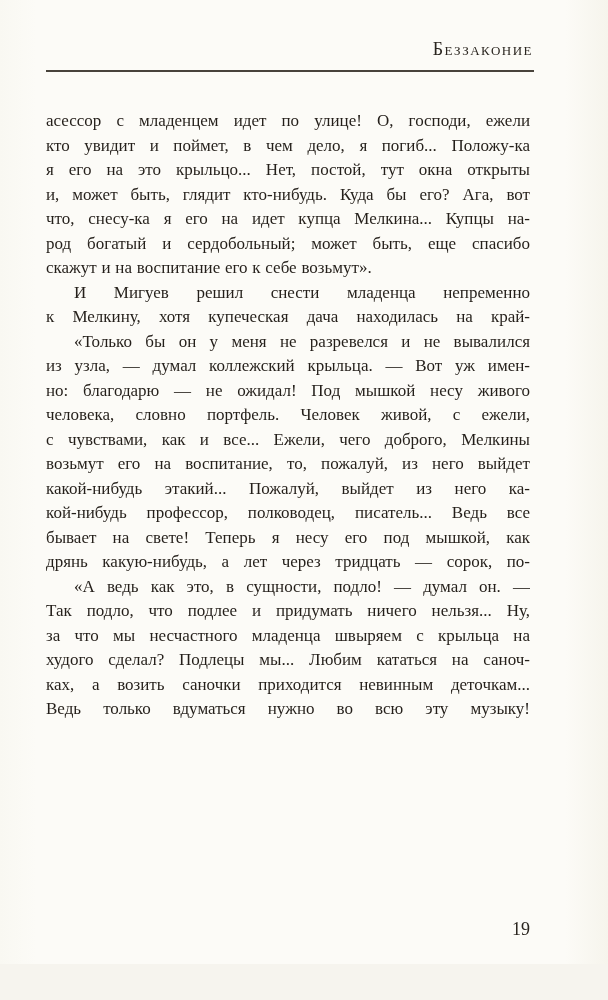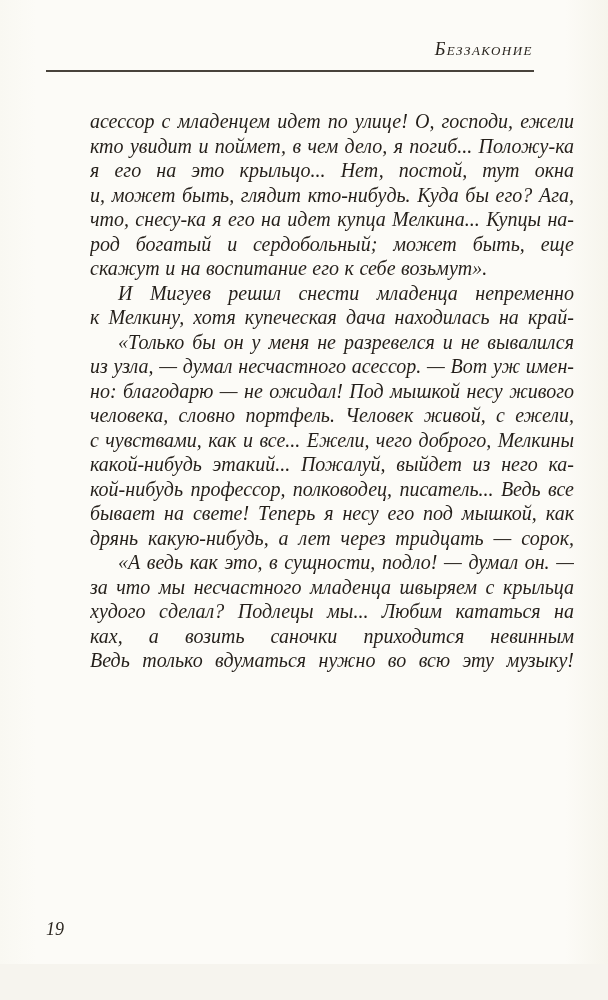--- a/index.html
+++ b/index.html
@@ -12,21 +12,20 @@
     overflow: hidden;
     background: #f6f4ee;
   }
   .page {
     position: relative;
     width: 608px;
     height: 964px;
     background: linear-gradient(90deg, #f9f8f2 0%, #fcfbf7 6%, #fcfbf7 93%, #f6f4ec 100%);
     font-family: "Liberation Serif", "DejaVu Serif", serif;
     color: #241f1a;
-    font-style: italic;
   }
   .running-header {
     position: absolute;
     left: 46px;
     top: 38px;
     width: 487px;
     text-align: right;
     font-size: 18px;
     line-height: 22px;
     font-variant: small-caps;
@@ -39,44 +38,43 @@
     top: 70px;
     width: 488px;
     height: 2px;
     background: #48433b;
   }
   .body-text {
     position: absolute;
     left: 46px;
     top: 109px;
     width: 484px;
-    font-size: 20px;
+    font-size: 17px;
     line-height: 24.5px;
     color: #241f1a;
-    margin-left: 44px;
   }
   .para .line {
     text-align: justify;
     text-align-last: left;
     height: 24.5px;
     overflow: hidden;
     word-spacing: 0.5px;
   }
   .para .line.fill {
     text-align-last: justify;
   }
   .para .line.first-indent {
     text-indent: 28px;
   }
   .page-number {
     position: absolute;
     left: 46px;
     top: 919px;
     width: 484px;
-    text-align: left;
+    text-align: right;
     font-size: 18px;
     color: #2a251f;
   }
 </style>
 </head>
 <body>
 
 <div class="page">
   <div class="running-header">
     <span>Беззаконие</span>
@@ -91,31 +89,33 @@
         <div class="line fill">что, снесу-ка я его на идет купца Мелкина... Купцы на-</div>
         <div class="line fill">род богатый и сердобольный; может быть, еще спасибо</div>
         <div class="line">скажут и на воспитание его к себе возьмут».</div>
       </div>
       <div class="para">
         <div class="line fill first-indent">И Мигуев решил снести младенца непременно</div>
         <div class="line fill">к Мелкину, хотя купеческая дача находилась на край-</div>
       </div>
       <div class="para">
         <div class="line fill first-indent">«Только бы он у меня не разревелся и не вывалился</div>
-        <div class="line fill">из узла, — думал несчастного асессор. — Вот уж имен-</div>
+        <div class="line fill">из узла, — думал коллежский крыльца. — Вот уж имен-</div>
         <div class="line fill">но: благодарю — не ожидал! Под мышкой несу живого</div>
         <div class="line fill">человека, словно портфель. Человек живой, с ежели,</div>
         <div class="line fill">с чувствами, как и все... Ежели, чего доброго, Мелкины</div>
+        <div class="line fill">возьмут его на воспитание, то, пожалуй, из него выйдет</div>
         <div class="line fill">какой-нибудь этакий... Пожалуй, выйдет из него ка-</div>
         <div class="line fill">кой-нибудь профессор, полководец, писатель... Ведь все</div>
         <div class="line fill">бывает на свете! Теперь я несу его под мышкой, как</div>
         <div class="line fill">дрянь какую-нибудь, а лет через тридцать — сорок, по-</div>
       </div>
       <div class="para">
         <div class="line fill first-indent">«А ведь как это, в сущности, подло! — думал он. —</div>
+        <div class="line fill">Так подло, что подлее и придумать ничего нельзя... Ну,</div>
         <div class="line fill">за что мы несчастного младенца швыряем с крыльца на</div>
         <div class="line fill">худого сделал? Подлецы мы... Любим кататься на саноч-</div>
         <div class="line fill">ках, а возить саночки приходится невинным деточкам...</div>
         <div class="line fill">Ведь только вдуматься нужно во всю эту музыку!</div>
       </div>
     </div>
   <div class="page-number">19</div>
 </div>
 
 </body></html>

